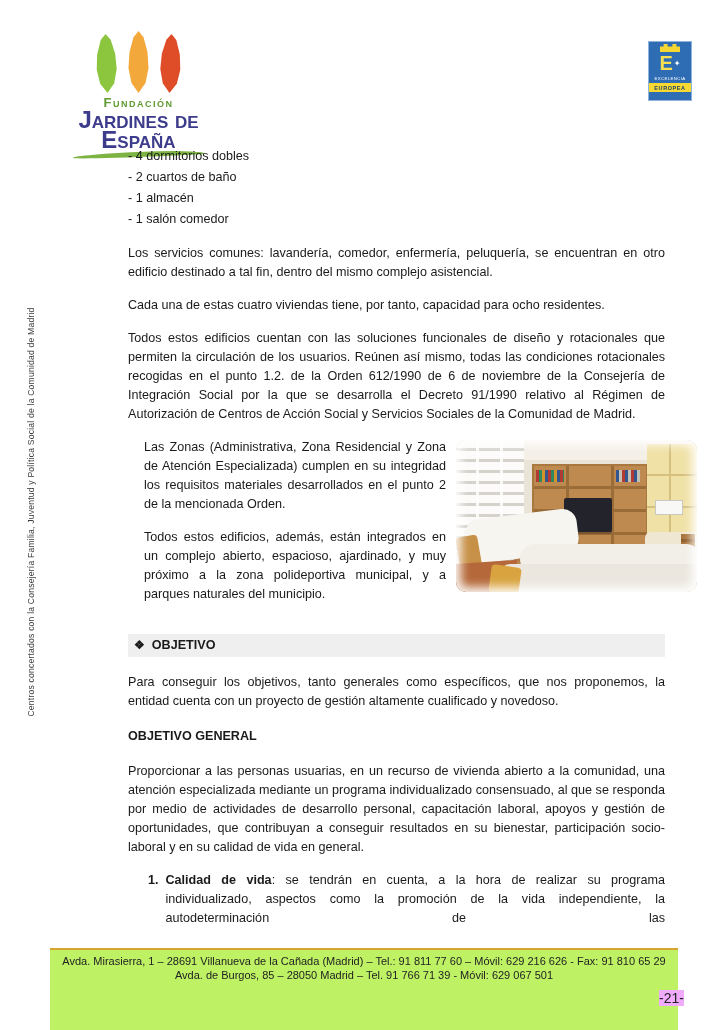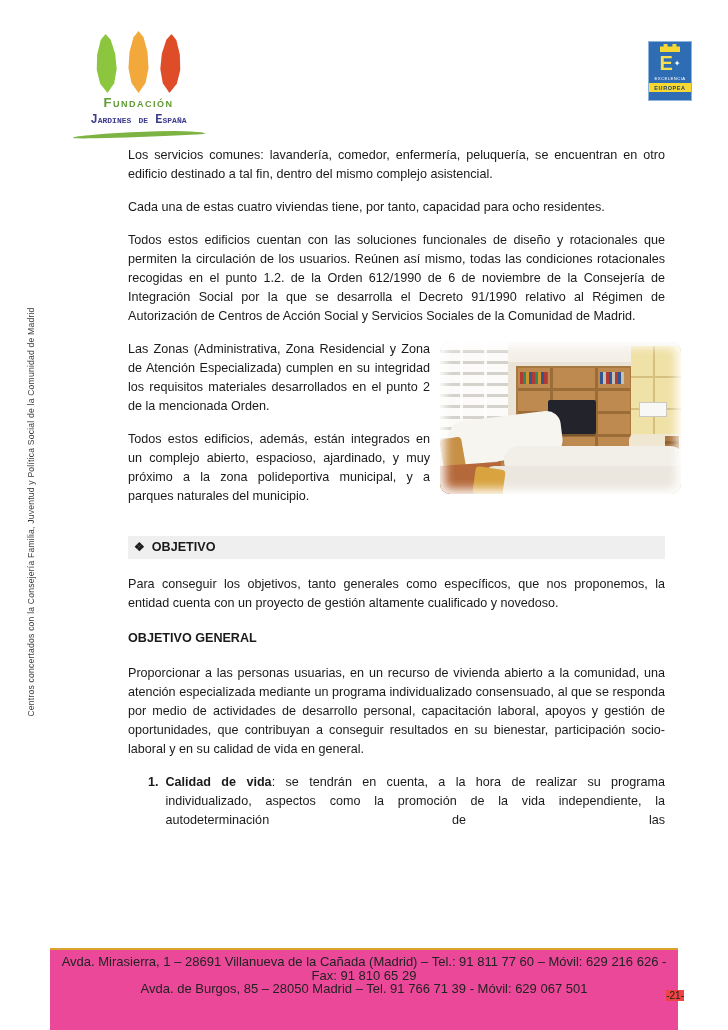--- a/index.html
+++ b/index.html
@@ -8,21 +8,21 @@
 
   
   .logo{position:absolute;left:56px;top:33px;width:165px;text-align:center;}
   .trees{display:flex;justify-content:center;gap:7px;height:60px;align-items:flex-end;}
   .tree{width:25px;height:59px;clip-path:polygon(50% 0%,70% 10%,86% 34%,90% 60%,78% 84%,50% 100%,22% 84%,10% 60%,14% 34%,30% 10%);}
   .tree.green{background:#8CC63F;transform:rotate(-2deg);}
   .tree.orange{background:#F3A83C;height:62px;}
   .tree.red{background:#DE4D27;transform:rotate(2deg);}
   .logo-fundacion{margin-top:2px;font-variant:small-caps;font-weight:bold;font-size:13px;
                   letter-spacing:1.5px;color:#5F9A33;}
-  .logo-name{font-variant:small-caps;font-weight:bold;font-size:12px;line-height:20px;color:#3C3B8C;font-family:Liberation Mono, monospace;}
+  .logo-name{font-variant:small-caps;font-weight:bold;font-size:24px;line-height:20px;color:#3C3B8C;}
   .swoosh{width:132px;height:5px;margin:2px auto 0;background:#7DB342;
           border-radius:60% 40% 55% 45%/80% 90% 20% 30%;transform:rotate(-2deg);}
 
   
   .badge{position:absolute;right:36px;top:41px;width:42px;height:58px;background:#2E6DB4;
          border:1px solid #8FB3DC;display:flex;flex-direction:column;align-items:center;overflow:hidden;}
   .crown{width:20px;height:8px;margin-top:2px;background:#F7D832;
          clip-path:polygon(0 100%,0 30%,18% 30%,18% 0,38% 0,38% 30%,62% 30%,62% 0,82% 0,82% 30%,100% 30%,100% 100%);}
   .e-row{display:flex;align-items:center;height:22px;}
   .big-e{color:#F7DF4F;font-weight:bold;font-size:20px;line-height:20px;}
@@ -34,21 +34,21 @@
   
   .vtext{position:absolute;top:512px;left:31px;transform:translate(-50%,-50%) rotate(-90deg);
          white-space:nowrap;font-size:8.6px;color:#3C3C3C;letter-spacing:.2px;}
 
   
   .main{position:absolute;left:128px;top:146px;width:537px;font-size:12.6px;line-height:19px;}
   .bullets{margin-bottom:14px;}
   .bullet-line{line-height:21px;}
   p.body{margin:0 0 14px;text-align:justify;}
   .columns{display:flex;gap:10px;margin-bottom:6px;}
-  .col-text{width:302px;flex:0 0 auto;}
+  .col-text{width:302px;flex:0 0 auto;margin-left:16px;}
 
   
   .photo{position:relative;width:241px;height:152px;border-radius:10px;overflow:hidden;
          flex:0 0 auto;background:#EAE3D8;margin-top:2px;}
   .ceiling{position:absolute;left:0;top:0;right:0;height:20px;background:#F4F0E8;}
   .window{position:absolute;left:0;top:0;width:68px;height:112px;
           background-image:linear-gradient(90deg,transparent 0 20px,rgba(255,255,255,.85) 20px 23px,transparent 23px 44px,rgba(255,255,255,.85) 44px 47px,transparent 47px),
                            repeating-linear-gradient(180deg,#FCFBF9 0 8px,#D5D2CC 8px 11px);}
   .shelf{position:absolute;left:76px;top:24px;width:112px;height:96px;background:#BE8A50;border:2px solid #A87840;
          background-image:linear-gradient(90deg,transparent 0 32px,#9A6C38 32px 35px,transparent 35px 77px,#9A6C38 77px 80px,transparent 80px),
@@ -84,22 +84,22 @@
   .section-bar{height:23px;background:#EFEFEF;display:flex;align-items:center;gap:7px;
                padding:0 6px;font-weight:bold;margin:16px 0 16px;}
   .section-marker{font-size:12px;}
   .h-general{font-weight:bold;margin:16px 0 16px;}
   .num-item{display:flex;gap:7px;padding-left:20px;margin-top:2px;}
   .num{font-weight:bold;flex:0 0 auto;}
   .itext{flex:1;text-align:justify;text-align-last:justify;}
 
   
   .footer{position:absolute;left:50px;right:50px;top:948px;bottom:0;border-top:2px solid #D9A42B;
-          padding-top:5px;text-align:center;font-size:13px;line-height:13.5px;color:#222;background:#ec4899;}
-  .page-number{position:absolute;top:990px;right:44px;font-size:10px;color:#222;background:#ef4444;}
+          padding-top:5px;text-align:center;font-size:11px;line-height:13.5px;color:#222;background:#bef264;}
+  .page-number{position:absolute;top:990px;right:44px;font-size:14px;color:#222;background:#f0abfc;}
 </style>
 </head>
 <body>
 
 <div class="page">
 
   <div class="logo">
     <div class="trees">
       <div class="tree green"></div>
       <div class="tree orange"></div>
@@ -117,20 +117,26 @@
       <span class="star">✦</span>
     </div>
     <div class="badge-line1">EXCELENCIA</div>
     <div class="badge-band">EUROPEA</div>
   </div>
 
   <div class="vtext">Centros concertados con la Consejería Familia, Juventud y Política Social de la Comunidad de Madrid</div>
 
   <div class="main">
 
+    <div class="bullets">
+      <div class="bullet-line">- 4 dormitorios dobles</div>
+      <div class="bullet-line">- 2 cuartos de baño</div>
+      <div class="bullet-line">- 1 almacén</div>
+      <div class="bullet-line">- 1 salón comedor</div>
+    </div>
 
     <p class="body">Los servicios comunes: lavandería, comedor, enfermería, peluquería, se encuentran en otro edificio destinado a tal fin, dentro del mismo complejo asistencial.</p>
     <p class="body">Cada una de estas cuatro viviendas tiene, por tanto, capacidad para ocho residentes.</p>
     <p class="body">Todos estos edificios cuentan con las soluciones funcionales de diseño y rotacionales que permiten la circulación de los usuarios. Reúnen así mismo, todas las condiciones rotacionales recogidas en el punto 1.2. de la Orden 612/1990 de 6 de noviembre de la Consejería de Integración Social por la que se desarrolla el Decreto 91/1990 relativo al Régimen de Autorización de Centros de Acción Social y Servicios Sociales de la Comunidad de Madrid.</p>
 
     <div class="columns">
       <div class="col-text">
         <p class="body">Las Zonas (Administrativa, Zona Residencial y Zona de Atención Especializada) cumplen en su integridad los requisitos materiales desarrollados en el punto 2 de la mencionada Orden.</p>
         <p class="body">Todos estos edificios, además, están integrados en un complejo abierto, espacioso, ajardinado, y muy próximo a la zona polideportiva municipal, y a parques naturales del municipio.</p>
       </div>

